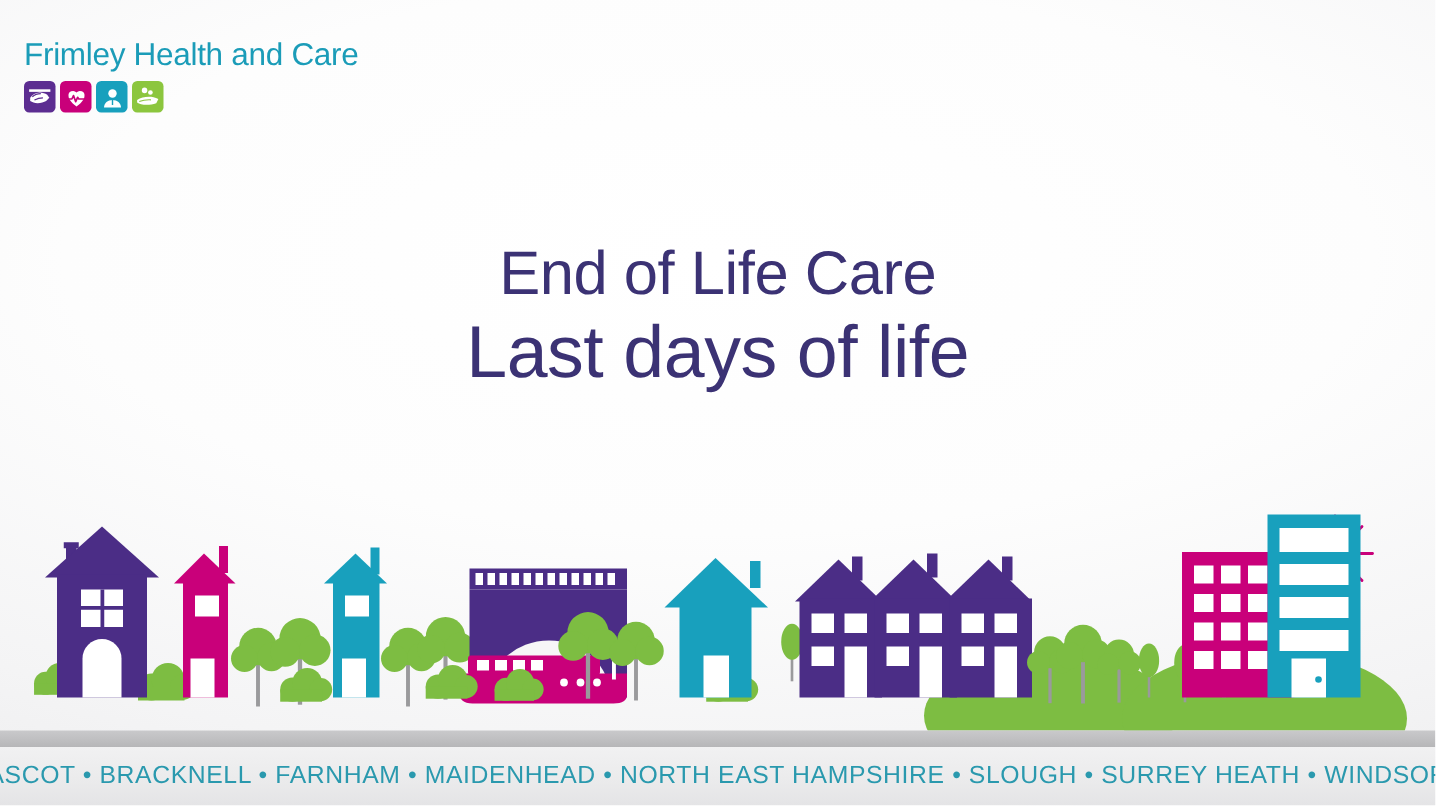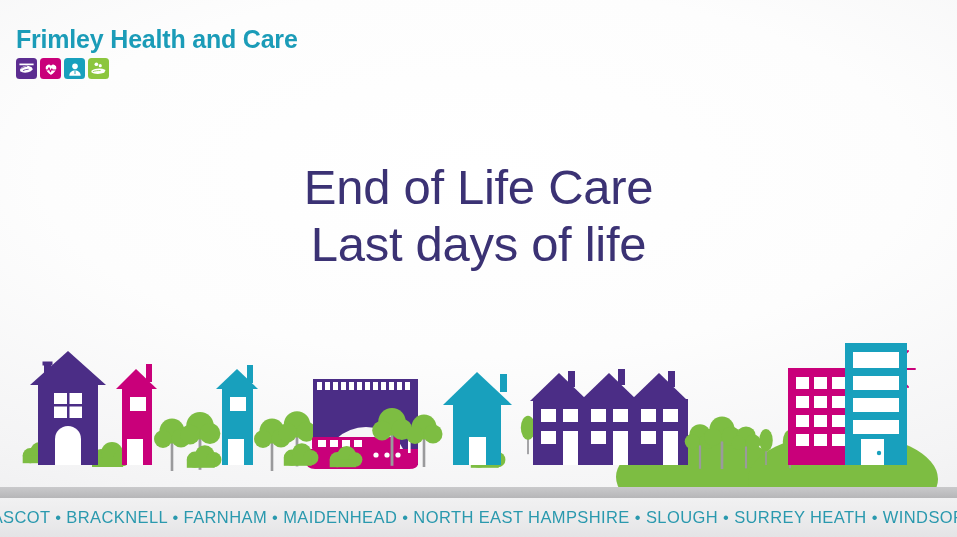--- a/index.html
+++ b/index.html
@@ -16,22 +16,22 @@
     background:
       radial-gradient(ellipse 120% 90% at 50% 32%, #ffffff 0%, #fdfdfd 38%, #f4f4f5 70%, #e9e9ea 100%);
   }
 
   
   .brand{
     position:absolute; left:16px; top:26px;
     width:360px;
   }
   .brand-title{
-    font-size:25px;
-    font-weight:bold;
+    font-size:21px;
+    font-weight:normal;
     color:#1b9cb8;
     letter-spacing:-0.2px;
     line-height:1.05;
     white-space:nowrap;
   }
   .brand-icons{
     margin-top:6px;
     display:flex;
     gap:3px;
   }
@@ -49,21 +49,21 @@
   .bi-green{ background:#8cc63e; }
 
   
   .title-block{
     position:absolute;
     left:0; right:0; top:160px;
     text-align:center;
     color:#3b3274;
   }
   .title-line1{
-    font-size:49px;
+    font-size:41px;
     line-height:1.12;
     font-weight:normal;
     letter-spacing:-0.3px;
     color:#3b3274;
   }
   .title-line2{
     font-size:49px;
     line-height:1.2;
     font-weight:normal;
     letter-spacing:-0.3px;

